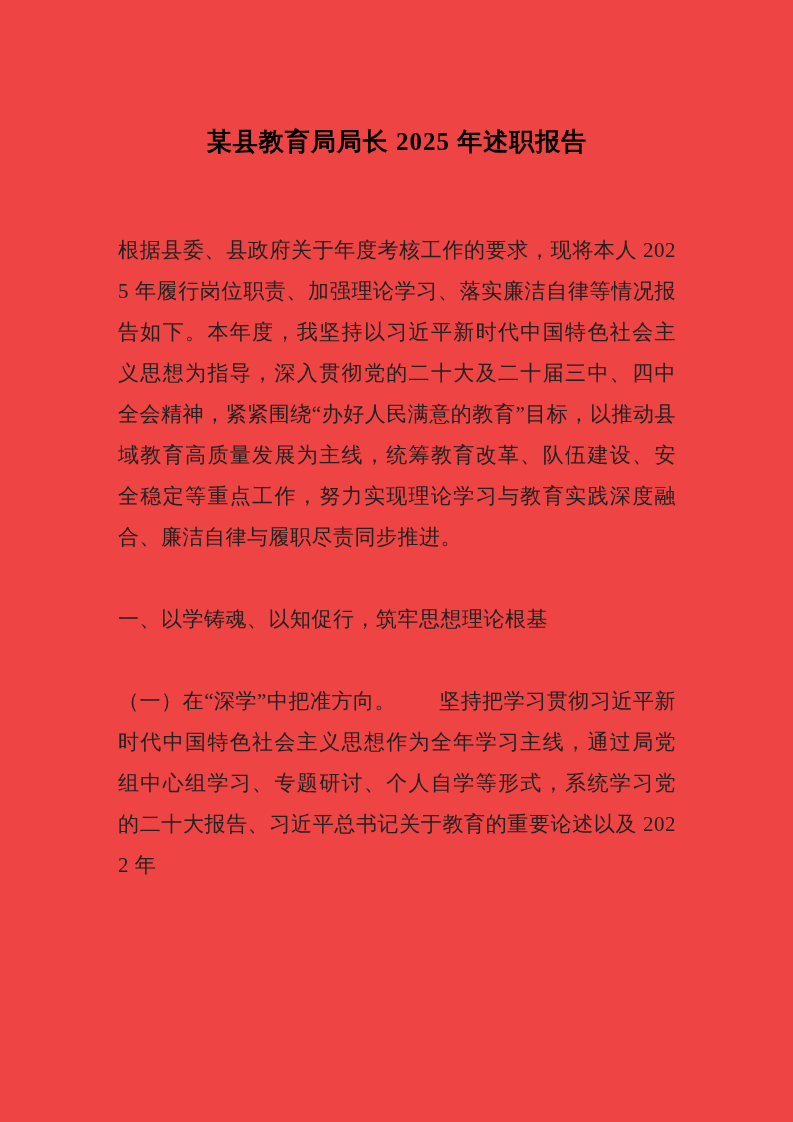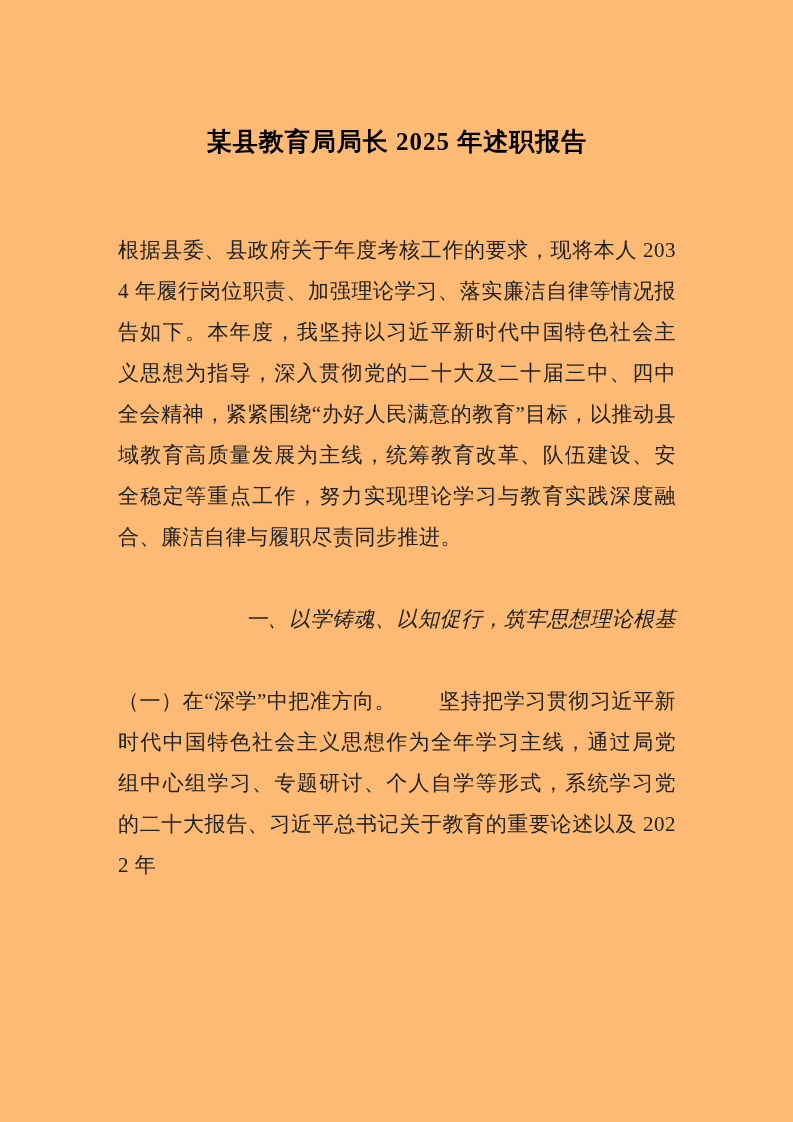--- a/index.html
+++ b/index.html
@@ -4,21 +4,21 @@
 <style>
   html, body {
     margin: 0;
     padding: 0;
     background: #ffffff;
   }
   .page {
     position: relative;
     width: 793px;
     height: 1122px;
-    background: #fdba74;
+    background: #ef4444;
     box-sizing: border-box;
     padding: 120px 117px 0 118px;
     overflow: hidden;
     font-family: "Liberation Serif", "DejaVu Serif", serif;
     color: #212121;
   }
   .doc-title {
     margin: 0 0 66px 0;
     font-size: 25px;
     line-height: 44px;
@@ -30,29 +30,28 @@
   .para {
     margin: 0 0 41px 0;
     font-size: 21px;
     line-height: 41px;
     letter-spacing: 0.5px;
     text-align: justify;
     text-justify: inter-ideograph;
     word-break: break-all;
   }
   .para.heading {
-    text-align: right;
-    font-style: italic;
+    text-align: left;
   }
 </style>
 </head>
 <body>
 
 <div class="page">
   <h1 class="doc-title">某县教育局局长 2025 年述职报告</h1>
 
-  <p class="para">根据县委、县政府关于年度考核工作的要求，现将本人 2034 年履行岗位职责、加强理论学习、落实廉洁自律等情况报告如下。本年度，我坚持以习近平新时代中国特色社会主义思想为指导，深入贯彻党的二十大及二十届三中、四中全会精神，紧紧围绕“办好人民满意的教育”目标，以推动县域教育高质量发展为主线，统筹教育改革、队伍建设、安全稳定等重点工作，努力实现理论学习与教育实践深度融合、廉洁自律与履职尽责同步推进。</p>
+  <p class="para">根据县委、县政府关于年度考核工作的要求，现将本人 2025 年履行岗位职责、加强理论学习、落实廉洁自律等情况报告如下。本年度，我坚持以习近平新时代中国特色社会主义思想为指导，深入贯彻党的二十大及二十届三中、四中全会精神，紧紧围绕“办好人民满意的教育”目标，以推动县域教育高质量发展为主线，统筹教育改革、队伍建设、安全稳定等重点工作，努力实现理论学习与教育实践深度融合、廉洁自律与履职尽责同步推进。</p>
 
   <p class="para heading">一、以学铸魂、以知促行，筑牢思想理论根基</p>
 
 
   <p class="para">（一）在“深学”中把准方向。　　坚持把学习贯彻习近平新时代中国特色社会主义思想作为全年学习主线，通过局党组中心组学习、专题研讨、个人自学等形式，系统学习党的二十大报告、习近平总书记关于教育的重要论述以及 2022 年</p>
 </div>
 
 </body></html>

